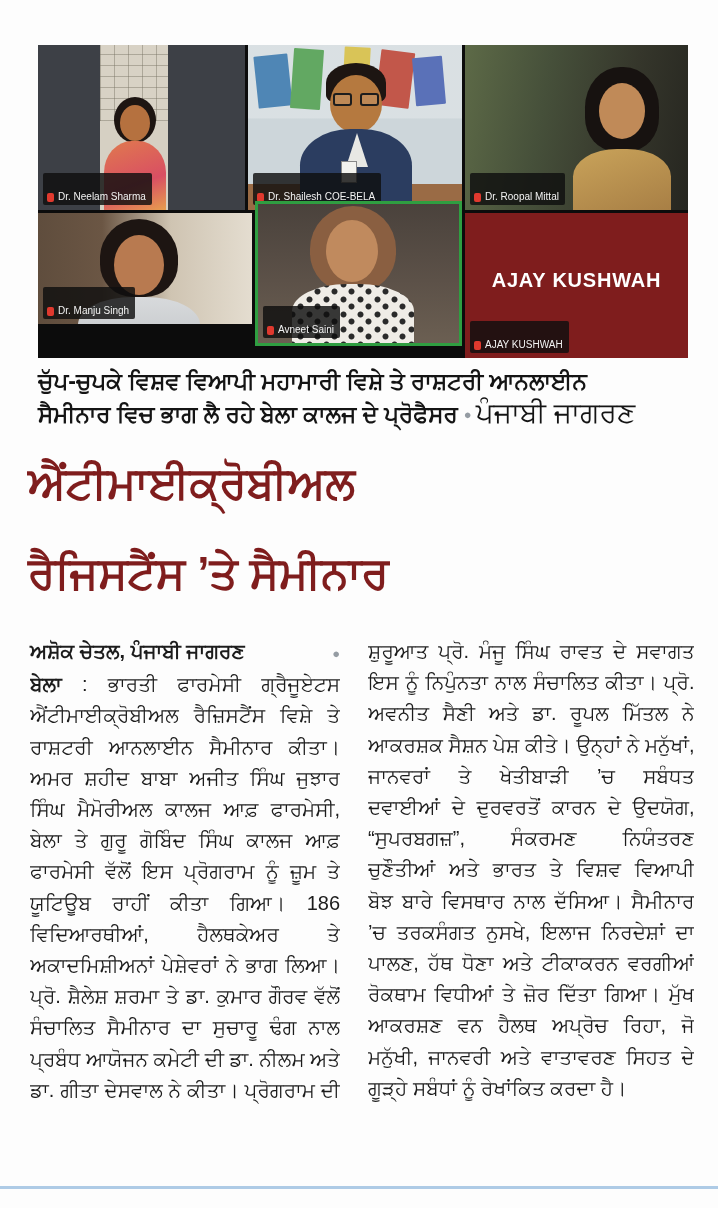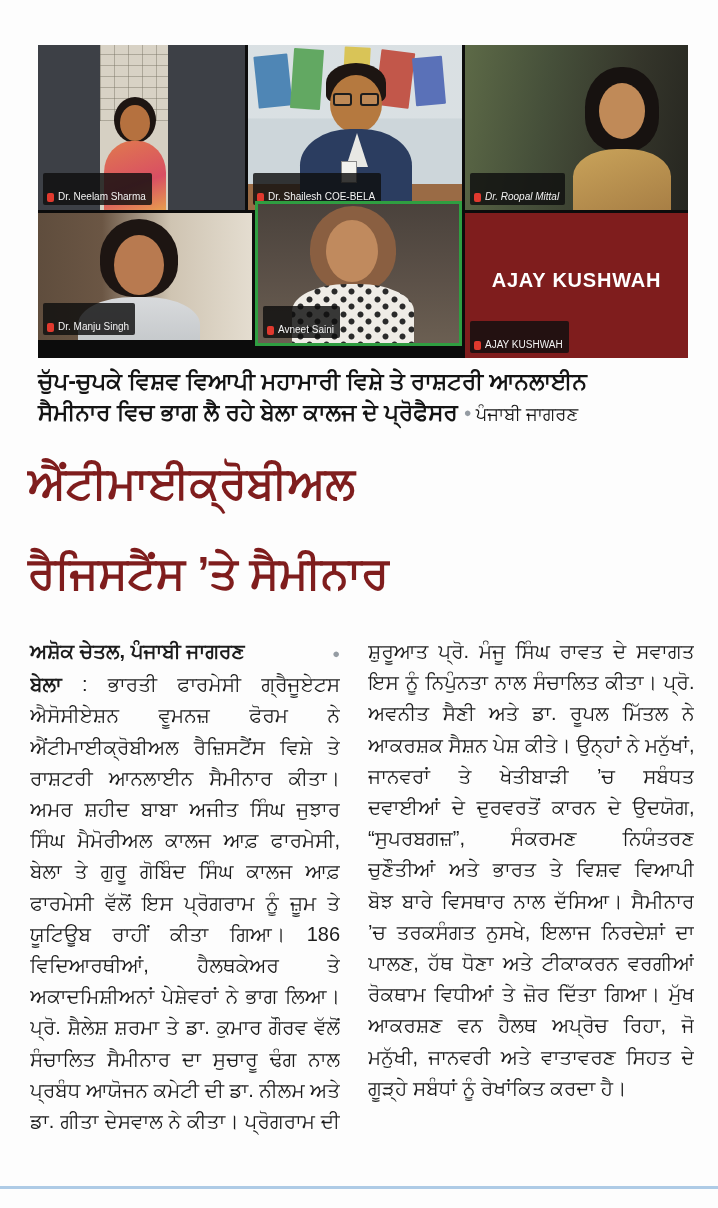--- a/index.html
+++ b/index.html
@@ -6,22 +6,22 @@
   html,body { background:#ffffff; }
   body { font-family:"Liberation Sans", sans-serif; }
   .page { position:relative; width:718px; height:1208px; background:#fdfdfd; overflow:hidden; }
 
   
   .photo { position:absolute; left:38px; top:45px; width:650px; height:313px; background:#0c0c0c; }
   .tile { position:absolute; overflow:hidden; }
   .t1 { left:0; top:0; width:207px; height:165px; background:#3d4046; }
   .t2 { left:210px; top:0; width:214px; height:165px; background:#cdd6da; }
   .t3 { left:427px; top:0; width:223px; height:165px;
-        background:linear-gradient(100deg,#5d6a47 0%,#46503a 35%,#35362b 70%,#262620 100%);font-style:italic; }
-  .t4 { left:0; top:168px; width:214px; height:127px;
+        background:linear-gradient(100deg,#5d6a47 0%,#46503a 35%,#35362b 70%,#262620 100%); }
+  .t4 { left:0; top:168px; width:214px; height:111px;
         background:linear-gradient(90deg,#5f4d3d 0%,#6b5644 30%,#cfc4b2 62%,#e4ddd0 100%); }
   .t5 { left:217px; top:156px; width:207px; height:145px;
         background:linear-gradient(180deg,#4a423c 0%,#5c5148 55%,#6b5f52 100%);
         border:3px solid #2f9e41; }
   .t6 { left:427px; top:168px; width:223px; height:145px; background:#7f1d1d; }
 
   
   .t1-strip { position:absolute; left:62px; top:0; width:68px; height:100%; background:#d6d0c3; }
   .t1-ceiling { position:absolute; left:0; top:0; width:100%; height:46%;
         background:
@@ -81,21 +81,21 @@
 
   .tag { position:absolute; left:5px; bottom:5px; display:flex; align-items:center; gap:4px;
         background:rgba(15,15,15,.82); color:#f2f2f2; font-size:10px; line-height:14px;
         padding:17px 6px 1px 4px; border-radius:2px; white-space:nowrap; }
   .mic { display:inline-block; width:7px; height:9px; background:#e0392e; border-radius:2px; }
 
   
   .caption { position:absolute; left:38px; top:366px; width:660px; color:#141414;
         font-weight:700; font-size:23px; line-height:31px; }
   .cap-bullet { color:#959ca3; font-size:13px; vertical-align:3px; padding:0 4px 0 6px; }
-  .cap-credit { font-weight:400; font-size:18px; }
+  .cap-credit { font-weight:400; font-size:28px; }
 
   
   .headline { position:absolute; left:28px; top:438px; width:670px; color:#7f1d1d;
         font-weight:800; font-size:44px; line-height:90px; letter-spacing:0; }
 
   
   .columns { position:absolute; left:30px; top:636px; width:660px; display:flex; gap:28px;
         color:#1c1c1c; font-size:20px; line-height:31.2px; }
   .col1 { width:318px; } .col2 { width:328px; }
   .body-line { text-align:justify; text-align-last:justify; white-space:nowrap; overflow:hidden; }
@@ -207,21 +207,20 @@
       <div class="byline">
         <span>ਅਸ਼ੋਕ ਚੇਤਲ, ਪੰਜਾਬੀ ਜਾਗਰਣ</span>
         <span class="byline-bullet">●</span>
       </div>
       <div class="body-line">
         <span class="dateline">ਬੇਲਾ</span>
         <span>:</span>
         <span>ਭਾਰਤੀ ਫਾਰਮੇਸੀ ਗ੍ਰੈਜੂਏਟਸ</span>
       </div>
       <div id="col1-lines">
-          <div class="body-line">ਐਸੋਸੀਏਸ਼ਨ ਵੂਮਨਜ਼ ਫੋਰਮ ਨੇ</div>
           <div class="body-line">ਐਂਟੀਮਾਈਕ੍ਰੋਬੀਅਲ ਰੈਜ਼ਿਸਟੈਂਸ ਵਿਸ਼ੇ ਤੇ</div>
           <div class="body-line">ਰਾਸ਼ਟਰੀ ਆਨਲਾਈਨ ਸੈਮੀਨਾਰ ਕੀਤਾ।</div>
           <div class="body-line">ਅਮਰ ਸ਼ਹੀਦ ਬਾਬਾ ਅਜੀਤ ਸਿੰਘ ਜੁਝਾਰ</div>
           <div class="body-line">ਸਿੰਘ ਮੈਮੋਰੀਅਲ ਕਾਲਜ ਆਫ਼ ਫਾਰਮੇਸੀ,</div>
           <div class="body-line">ਬੇਲਾ ਤੇ ਗੁਰੂ ਗੋਬਿੰਦ ਸਿੰਘ ਕਾਲਜ ਆਫ਼</div>
           <div class="body-line">ਫਾਰਮੇਸੀ ਵੱਲੋਂ ਇਸ ਪ੍ਰੋਗਰਾਮ ਨੂੰ ਜ਼ੂਮ ਤੇ</div>
           <div class="body-line">ਯੂਟਿਊਬ ਰਾਹੀਂ ਕੀਤਾ ਗਿਆ। 186</div>
           <div class="body-line">ਵਿਦਿਆਰਥੀਆਂ, ਹੈਲਥਕੇਅਰ ਤੇ</div>
           <div class="body-line">ਅਕਾਦਮਿਸ਼ੀਅਨਾਂ ਪੇਸ਼ੇਵਰਾਂ ਨੇ ਭਾਗ ਲਿਆ।</div>
           <div class="body-line">ਪ੍ਰੋ. ਸ਼ੈਲੇਸ਼ ਸ਼ਰਮਾ ਤੇ ਡਾ. ਕੁਮਾਰ ਗੌਰਵ ਵੱਲੋਂ</div>

